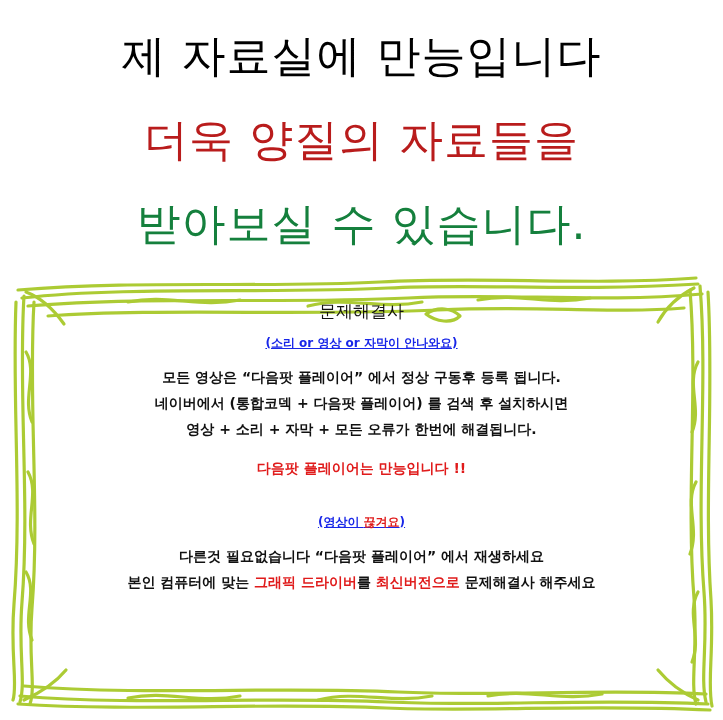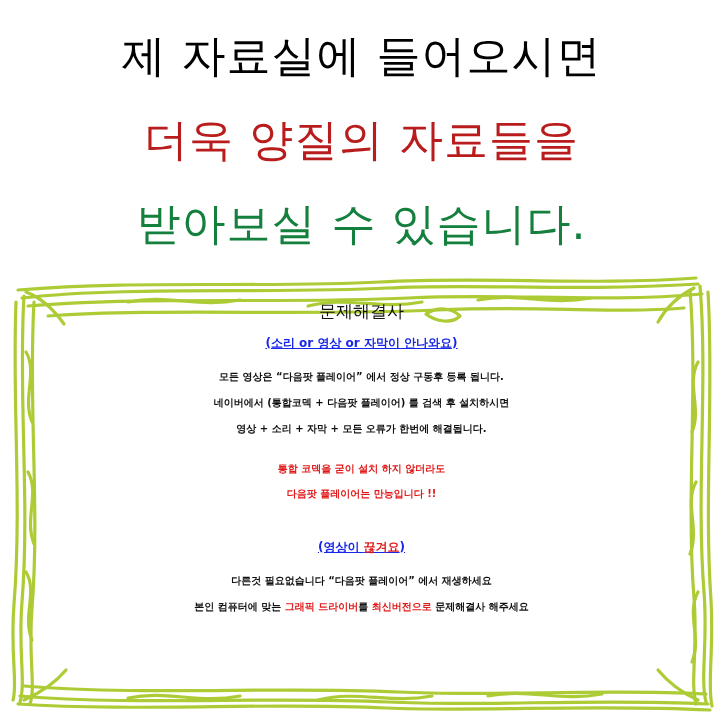--- a/index.html
+++ b/index.html
@@ -72,41 +72,41 @@
   }
   .note-sub {
     font-size: 12px;
     font-weight: bold;
     color: #1826e8;
     text-decoration: underline;
     margin: 0 0 10px 0;
     line-height: 22px;
   }
   .note-line {
-    font-size: 10px;
+    font-size: 14px;
     color: #111111;
     line-height: 26px;
     margin: 0;
     font-weight: bold;
   }
   .note-line.red {
     color: #e01b1b;
     line-height: 25px;
   }
   .spacer-sm { height: 14px; }
   .spacer-md { height: 30px; }
   .inline-red { color: #e01b1b; }
 </style>
 </head>
 <body>
 
 <div class="page">
 
   <div class="headline">
-    <div class="headline-line l1">제 자료실에 들어오시면</div>
+    <div class="headline-line l1">제 자료실에 만능입니다</div>
     <div class="headline-line l2">더욱 양질의 자료들을</div>
     <div class="headline-line l3">받아보실 수 있습니다.</div>
   </div>
 
   <div class="frame-wrap">
     <svg viewBox="0 0 707 440" xmlns="http://www.w3.org/2000/svg" aria-hidden="true">
       <g fill="none" stroke="#a8c92a" stroke-width="3.2" stroke-linecap="round" stroke-linejoin="round" opacity="0.95">
 
         <path d="M14 26 C 120 14, 260 22, 380 16 C 470 11, 560 20, 690 12"></path>
         <path d="M20 34 C 140 24, 280 32, 400 26 C 500 21, 590 31, 694 22"></path>
@@ -156,21 +156,20 @@
     <div class="note-title">문제해결사</div>
 
     <div class="note-sub">(소리 or 영상 or 자막이 안나와요)</div>
 
     <div class="note-line">모든 영상은 “다음팟 플레이어” 에서 정상 구동후 등록 됩니다.</div>
     <div class="note-line">네이버에서 (통합코덱 + 다음팟 플레이어) 를 검색 후 설치하시면</div>
     <div class="note-line">영상 + 소리 + 자막 + 모든 오류가 한번에 해결됩니다.</div>
 
     <div class="spacer-sm"></div>
 
-    <div class="note-line red">통합 코덱을 굳이 설치 하지 않더라도</div>
     <div class="note-line red">다음팟 플레이어는 만능입니다 !!</div>
 
     <div class="spacer-md"></div>
 
     <div class="note-sub"><span>(영상이 </span><span class="inline-red">끊겨요</span><span>)</span></div>
 
     <div class="note-line">다른것 필요없습니다  “다음팟 플레이어” 에서 재생하세요</div>
     <div class="note-line"><span>본인 컴퓨터에 맞는 </span><span class="inline-red">그래픽 드라이버</span><span>를 </span><span class="inline-red">최신버전으로</span><span> 문제해결사 해주세요</span></div>
 
   </div>

